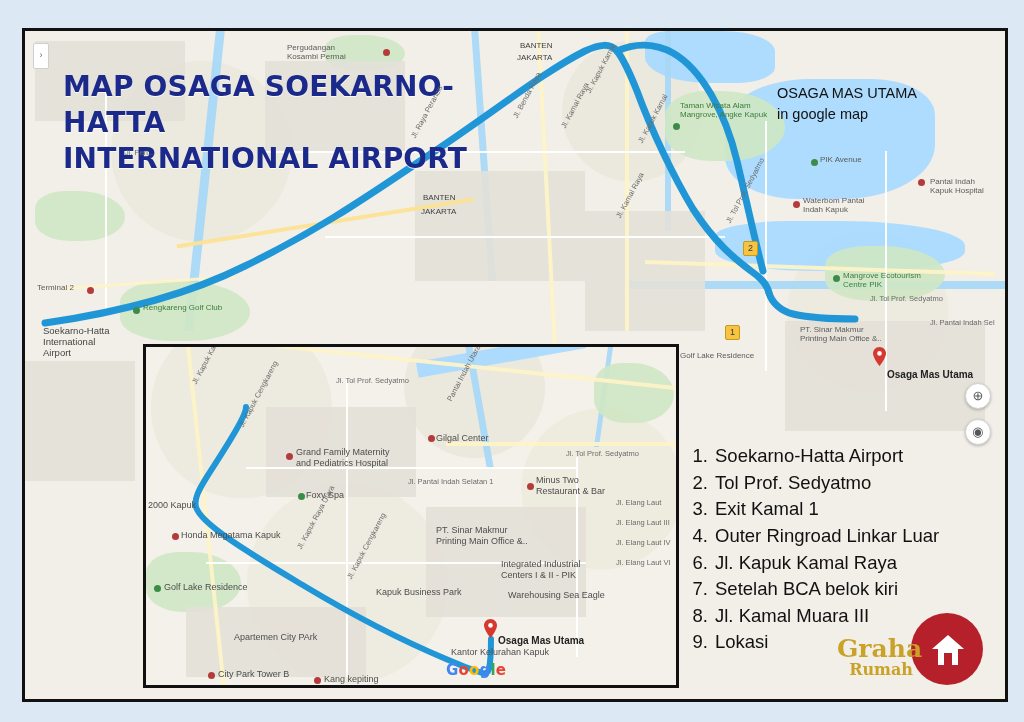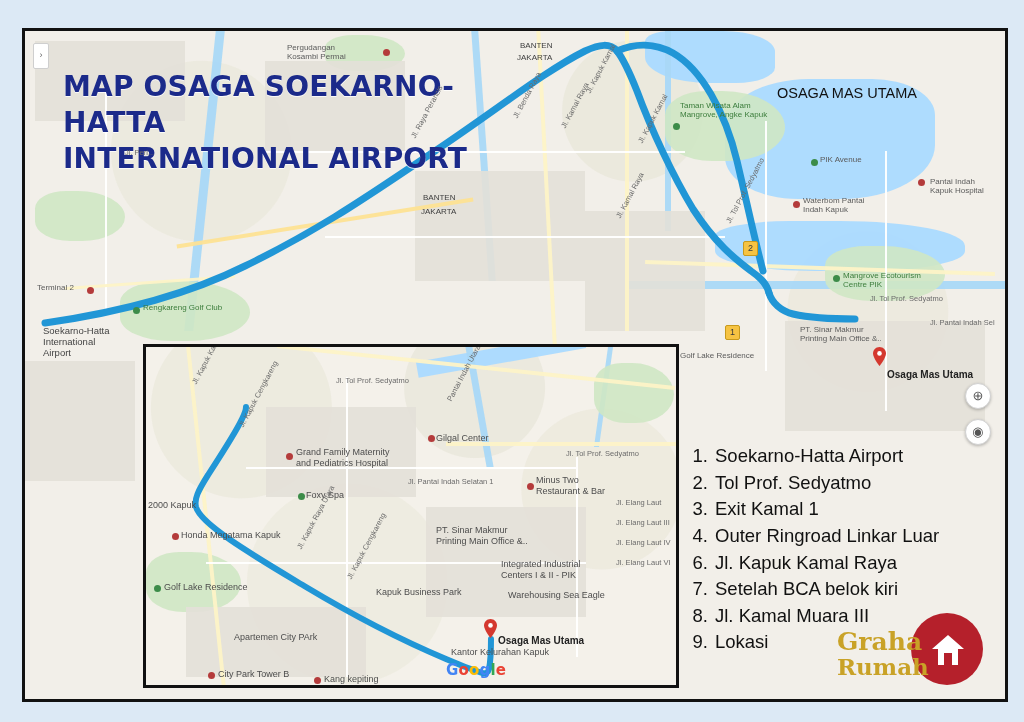--- a/index.html
+++ b/index.html
@@ -259,21 +259,21 @@
     right: 74px;
     bottom: 10px;
     width: 76px;
     text-align: right;
     color: #c9a227;
     font-family: "DejaVu Serif", serif;
     font-weight: bold;
     line-height: 1.05;
   }
   .wm-text .a { font-size: 25px; display: block; }
-  .wm-text .b { font-size: 23px; display: block; }
+  .wm-text .b { font-size: 16px; display: block; }
 </style>
 </head>
 <body>
 
 <div id="root">
 
   <div class="map-frame">
     <div class="land"></div>
 
     <div class="water" style="left:620px;top:0;width:130px;height:52px;border-radius:20% 40% 30% 50%;"></div>
@@ -314,20 +314,21 @@
       <path d="M 592,20 C 610,12 630,12 648,22 C 676,38 700,80 712,130 C 722,172 730,210 738,240" stroke="#2196d6" stroke-width="7" fill="none" stroke-linecap="round"></path>
     </svg>
 
     <div class="title">
       <span>MAP OSAGA SOEKARNO-HATTA</span>
       <span class="l2">INTERNATIONAL AIRPORT</span>
     </div>
 
     <div class="hint">
       <div>OSAGA MAS UTAMA</div>
+      <div>in google map</div>
     </div>
 
     <div id="main-labels">
         <div class="lbl" style="left: 262px; top: 12px;">Pergudangan
 Kosambi Permai</div>
         <div class="lbl dark" style="left: 495px; top: 10px;">BANTEN</div>
         <div class="lbl dark" style="left: 492px; top: 22px;">JAKARTA</div>
         <div class="lbl dark" style="left: 398px; top: 162px;">BANTEN</div>
         <div class="lbl dark" style="left: 396px; top: 176px;">JAKARTA</div>
         <div class="lbl green" style="left: 655px; top: 70px;">Taman Wisata Alam

